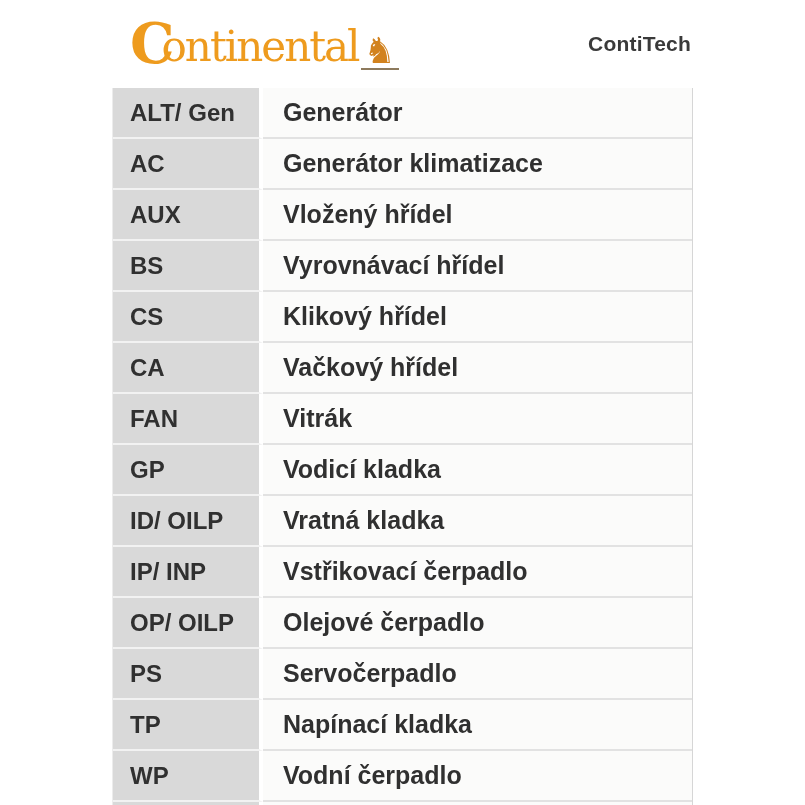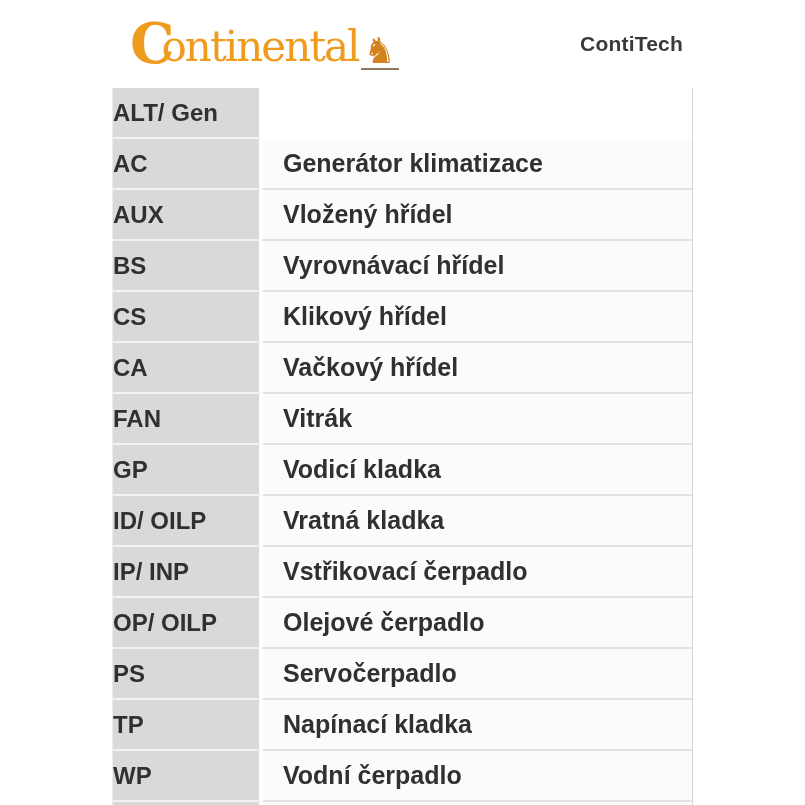--- a/index.html
+++ b/index.html
@@ -37,36 +37,36 @@
     letter-spacing:-2px;margin-left:-13px;
   }
   .horse{
     font-size:36px;line-height:0.9;color:var(--horse);
     margin-left:2px;padding:0 3px 1px 3px;
     border-bottom:2px solid #8d7a5d;
     transform:translateY(3px);
   }
   .brand-right{
     font-size:21px;font-weight:bold;color:#3a3a3a;
-    letter-spacing:0.2px;margin-right:8px;
+    letter-spacing:0.2px;margin-right:0;
   }
 
   
   .table{
     width:100%;
     border-left:1px solid #ececec;
     border-right:1px solid #d6d6d6;
   }
   .row{display:flex;height:51px;}
   .cell{display:flex;align-items:center;font-weight:bold;color:var(--dark-text);}
   .abbr{
     width:150px;flex:0 0 150px;background:var(--abbr-bg);
     border-bottom:2px solid var(--abbr-line);
     border-right:4px solid #ffffff;
-    font-size:24px;white-space:nowrap;
+    padding-left:17px;font-size:24px;white-space:nowrap;
   }
   .desc{
     flex:1;background:var(--desc-bg);
     border-bottom:2px solid var(--row-line);
     padding-left:20px;font-size:25px;white-space:nowrap;
   }
   .row.partial{height:5px;overflow:hidden;}
   .row.partial .cell{border-bottom:none;}
 </style>
 </head>
@@ -81,20 +81,21 @@
         <span class="logo-rest">ontinental</span>
         <span class="horse">♞</span>
       </div>
       <div class="brand-right">ContiTech</div>
     </div>
 
     <div class="table" id="abbr-table">
 
         <div class="row">
           <div class="cell abbr">ALT/ Gen</div>
+          <div class="cell desc">Generátor</div>
         </div>
 
         <div class="row">
           <div class="cell abbr">AC</div>
           <div class="cell desc">Generátor klimatizace</div>
         </div>
 
         <div class="row">
           <div class="cell abbr">AUX</div>
           <div class="cell desc">Vložený hřídel</div>

